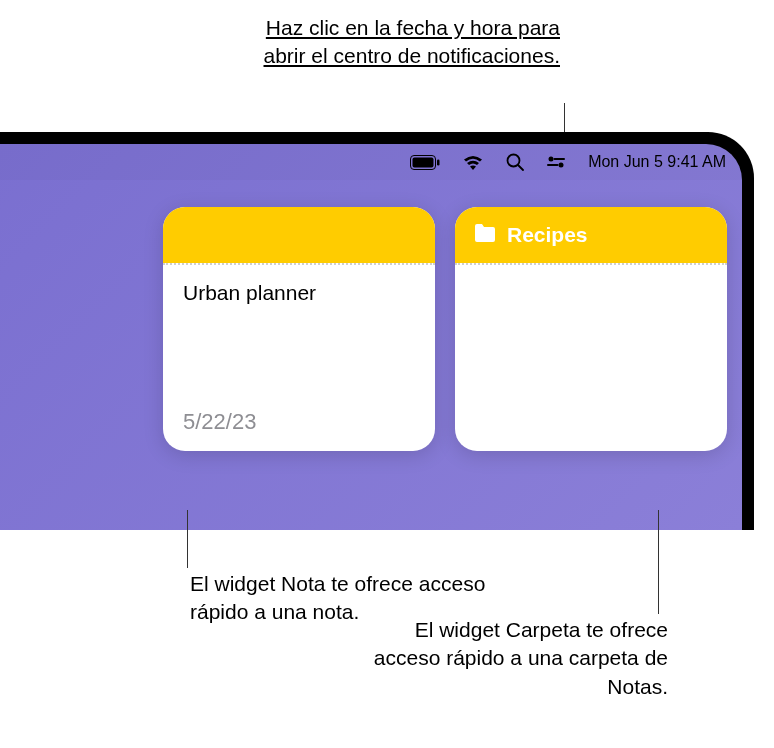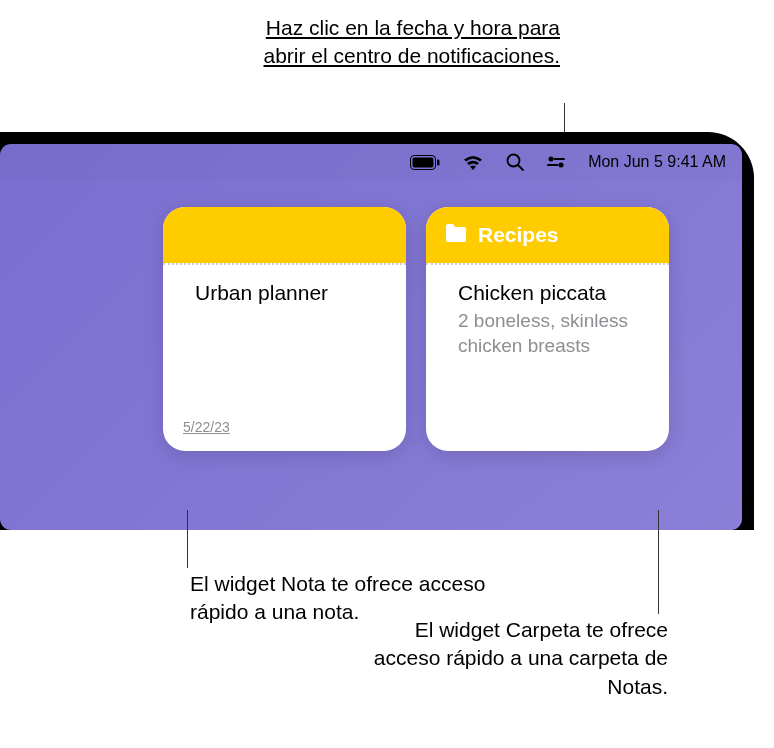--- a/index.html
+++ b/index.html
@@ -46,21 +46,20 @@
     }
     .screen {
       position: absolute;
       top: 12px;
       left: 0;
       right: 12px;
       bottom: 0;
       background: linear-gradient(135deg, #7a6fd0 0%, #8b7fd8 100%);
       border-top-right-radius: 36px;
       overflow: hidden;
-      border-radius: 11px;
     }
     .menubar {
       height: 36px;
       display: flex;
       align-items: center;
       justify-content: flex-end;
       padding: 0 16px;
       gap: 22px;
       background: rgba(0,0,0,0.02);
     }
@@ -80,21 +79,21 @@
       cursor: pointer;
     }
     .widgets-area {
       position: absolute;
       top: 63px;
       left: 163px;
       display: flex;
       gap: 20px;
     }
     .widget {
-      width: 243px;
+      width: 272px;
       height: 244px;
       background: #ffffff;
       border-radius: 22px;
       overflow: hidden;
       box-shadow: 0 4px 20px rgba(0,0,0,0.15);
       display: flex;
       flex-direction: column;
       position: relative;
       cursor: pointer;
     }
@@ -112,40 +111,39 @@
       font-size: 21px;
       font-weight: 600;
     }
     .widget-divider {
       height: 0;
       border-top: 2px dotted #cfcfcf;
       margin: 0;
     }
     .widget-body {
       flex: 1;
-      padding: 16px 32px;
+      padding: 16px 20px;
       display: flex;
       flex-direction: column;
     }
     .widget-title {
       font-size: 21px;
       font-weight: 400;
       color: #000;
       margin-bottom: 4px;
     }
     .widget-subtitle {
       font-size: 19px;
       color: #8e8e93;
       line-height: 1.3;
     }
     .widget-footer {
-      font-size: 14px;
+      font-size: 22px;
       color: #8e8e93;
       padding: 0 20px 16px;
-      text-decoration: underline;
     }
     .callout-bottom-left {
       position: absolute;
       top: 570px;
       left: 190px;
       font-size: 21px;
       line-height: 1.35;
       color: #000000;
       max-width: 320px;
     }
@@ -229,24 +227,20 @@
       <div class="widget">
         <div class="widget-header">
           <span class="folder-icon">
             <svg viewBox="0 0 24 20">
                 <path d="M2 3 Q2 1 4 1 L9 1 L11 4 L20 4 Q22 4 22 6 L22 17 Q22 19 20 19 L4 19 Q2 19 2 17 Z" fill="#fff"></path>
               </svg>
           </span>
           <span class="widget-header-title">Recipes</span>
         </div>
         <div class="widget-divider"></div>
-        <div class="widget-body">
-          <div class="widget-title">Chicken piccata</div>
-          <div class="widget-subtitle">2 boneless, skinless chicken breasts</div>
-        </div>
       </div>
 
     </div>
 
   </div>
 </div>
 
 <div class="callout-line-left"></div>
 <div class="callout-bottom-left">El widget Nota te ofrece acceso rápido a una nota.</div>
 

